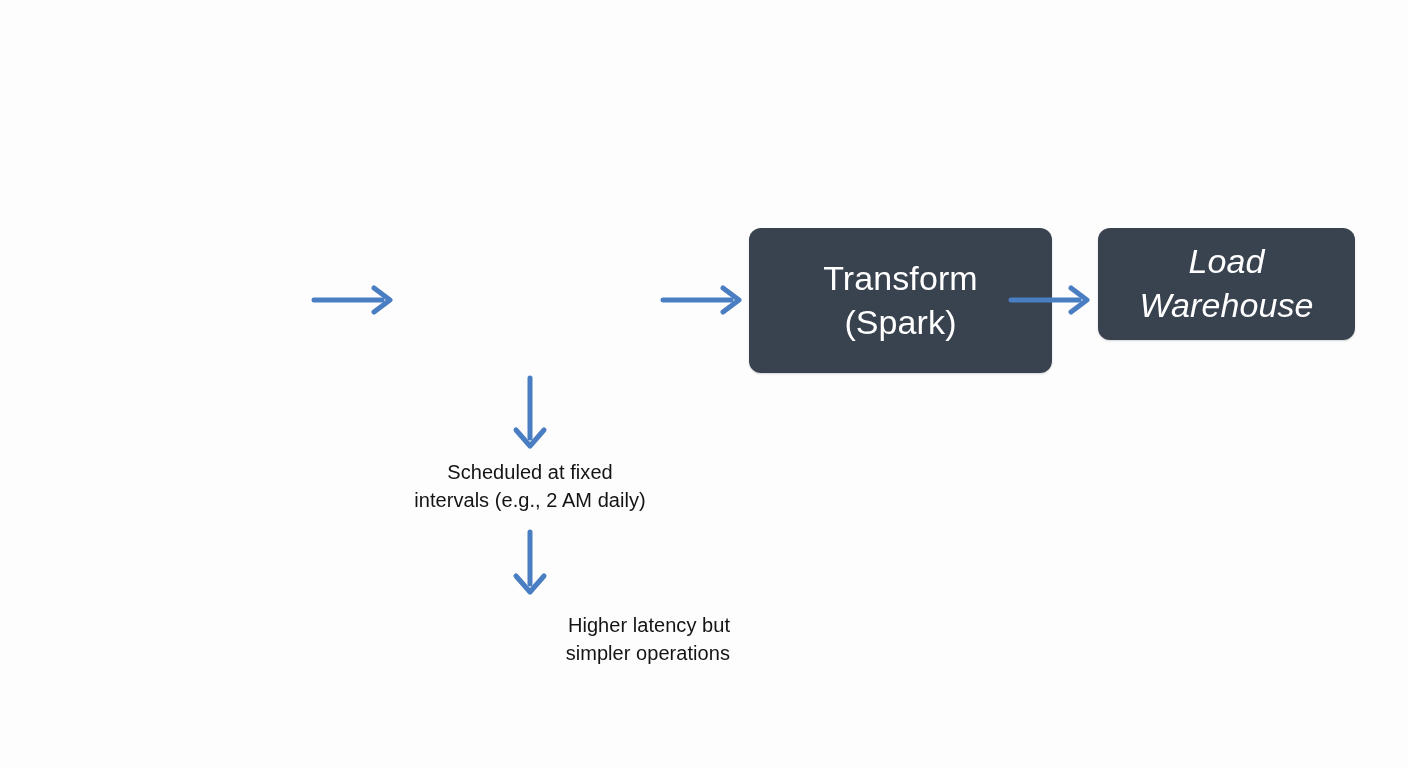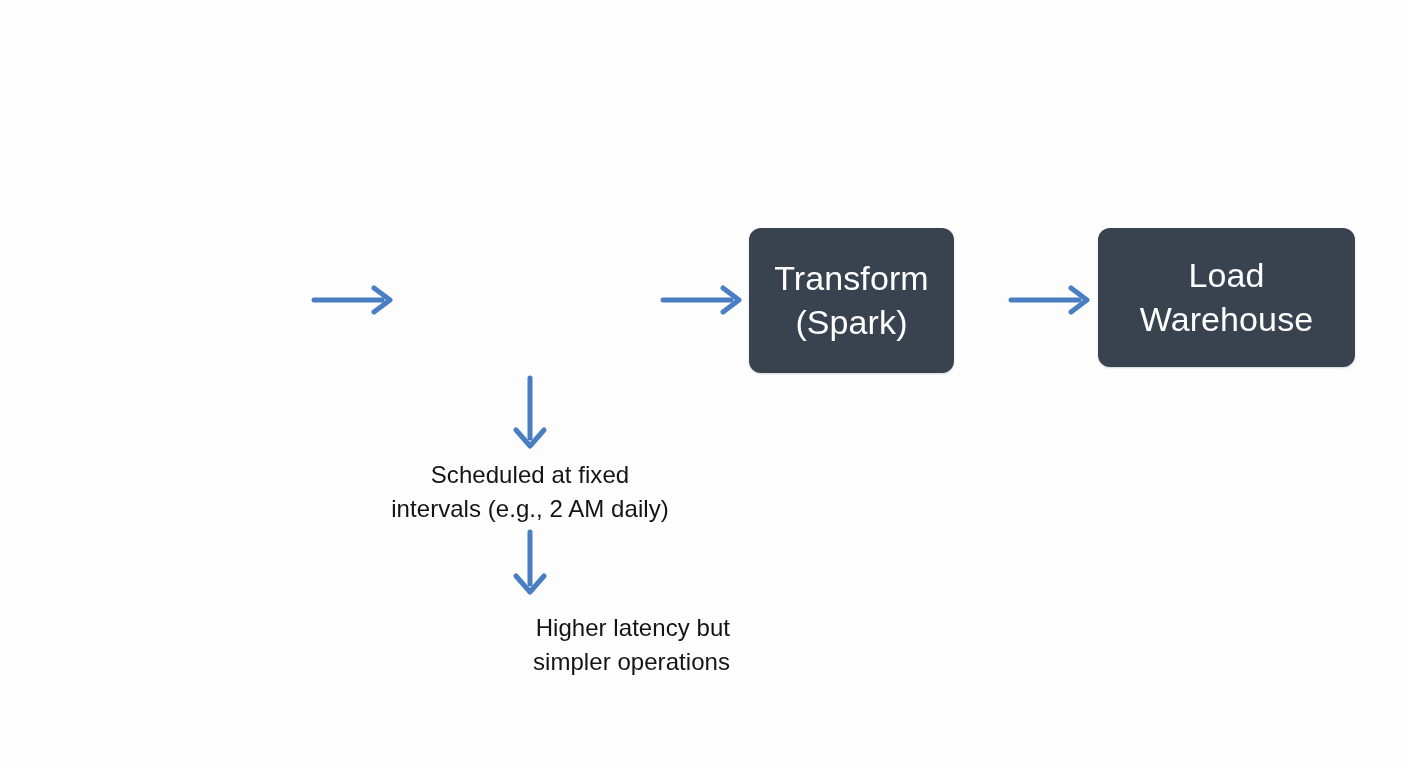--- a/index.html
+++ b/index.html
@@ -41,43 +41,43 @@
     white-space: pre-line;
     padding: 4px 10px;
   }
   .node-label {
     display: block;
     white-space: pre-line;
   }
 
   #node-source   { left: 53px;   top: 228px; width: 257px; height: 145px; }
   #node-extract  { left: 402px;  top: 228px; width: 257px; height: 145px; }
-  #node-transform{ left: 749px;  top: 228px; width: 205px; height: 145px; }
-  #node-load     { left: 1098px; top: 228px; width: 257px; height: 139px; }
+  #node-transform{ left: 749px;  top: 228px; width: 303px; height: 145px; }
+  #node-load     { left: 1098px; top: 228px; width: 257px; height: 112px; font-style: italic; }
 
   
   .arrow {
     position: absolute;
     pointer-events: none;
   }
   .arrow svg { display: block; overflow: visible; }
 
   #arrow-source-extract    { left: 312px;  top: 282px; }
   #arrow-extract-transform { left: 661px;  top: 282px; }
   #arrow-transform-load    { left: 1009px; top: 282px; }
 
   #arrow-extract-note1 { left: 508px; top: 376px; }
   #arrow-note1-note2   { left: 508px; top: 530px; }
 
   
   .note {
     position: absolute;
     color: #141414;
     font-family: "Liberation Sans", sans-serif;
-    font-size: 24px;
+    font-size: 20px;
     font-weight: 400;
     line-height: 1.42;
     text-align: center;
     white-space: pre-line;
     letter-spacing: 0.05px;
   }
   #note-schedule { left: 330px; top: 458px; width: 400px; }
   #note-tradeoff { left: 330px; top: 611px; width: 400px; text-align: right; }
 </style>
 </head>

